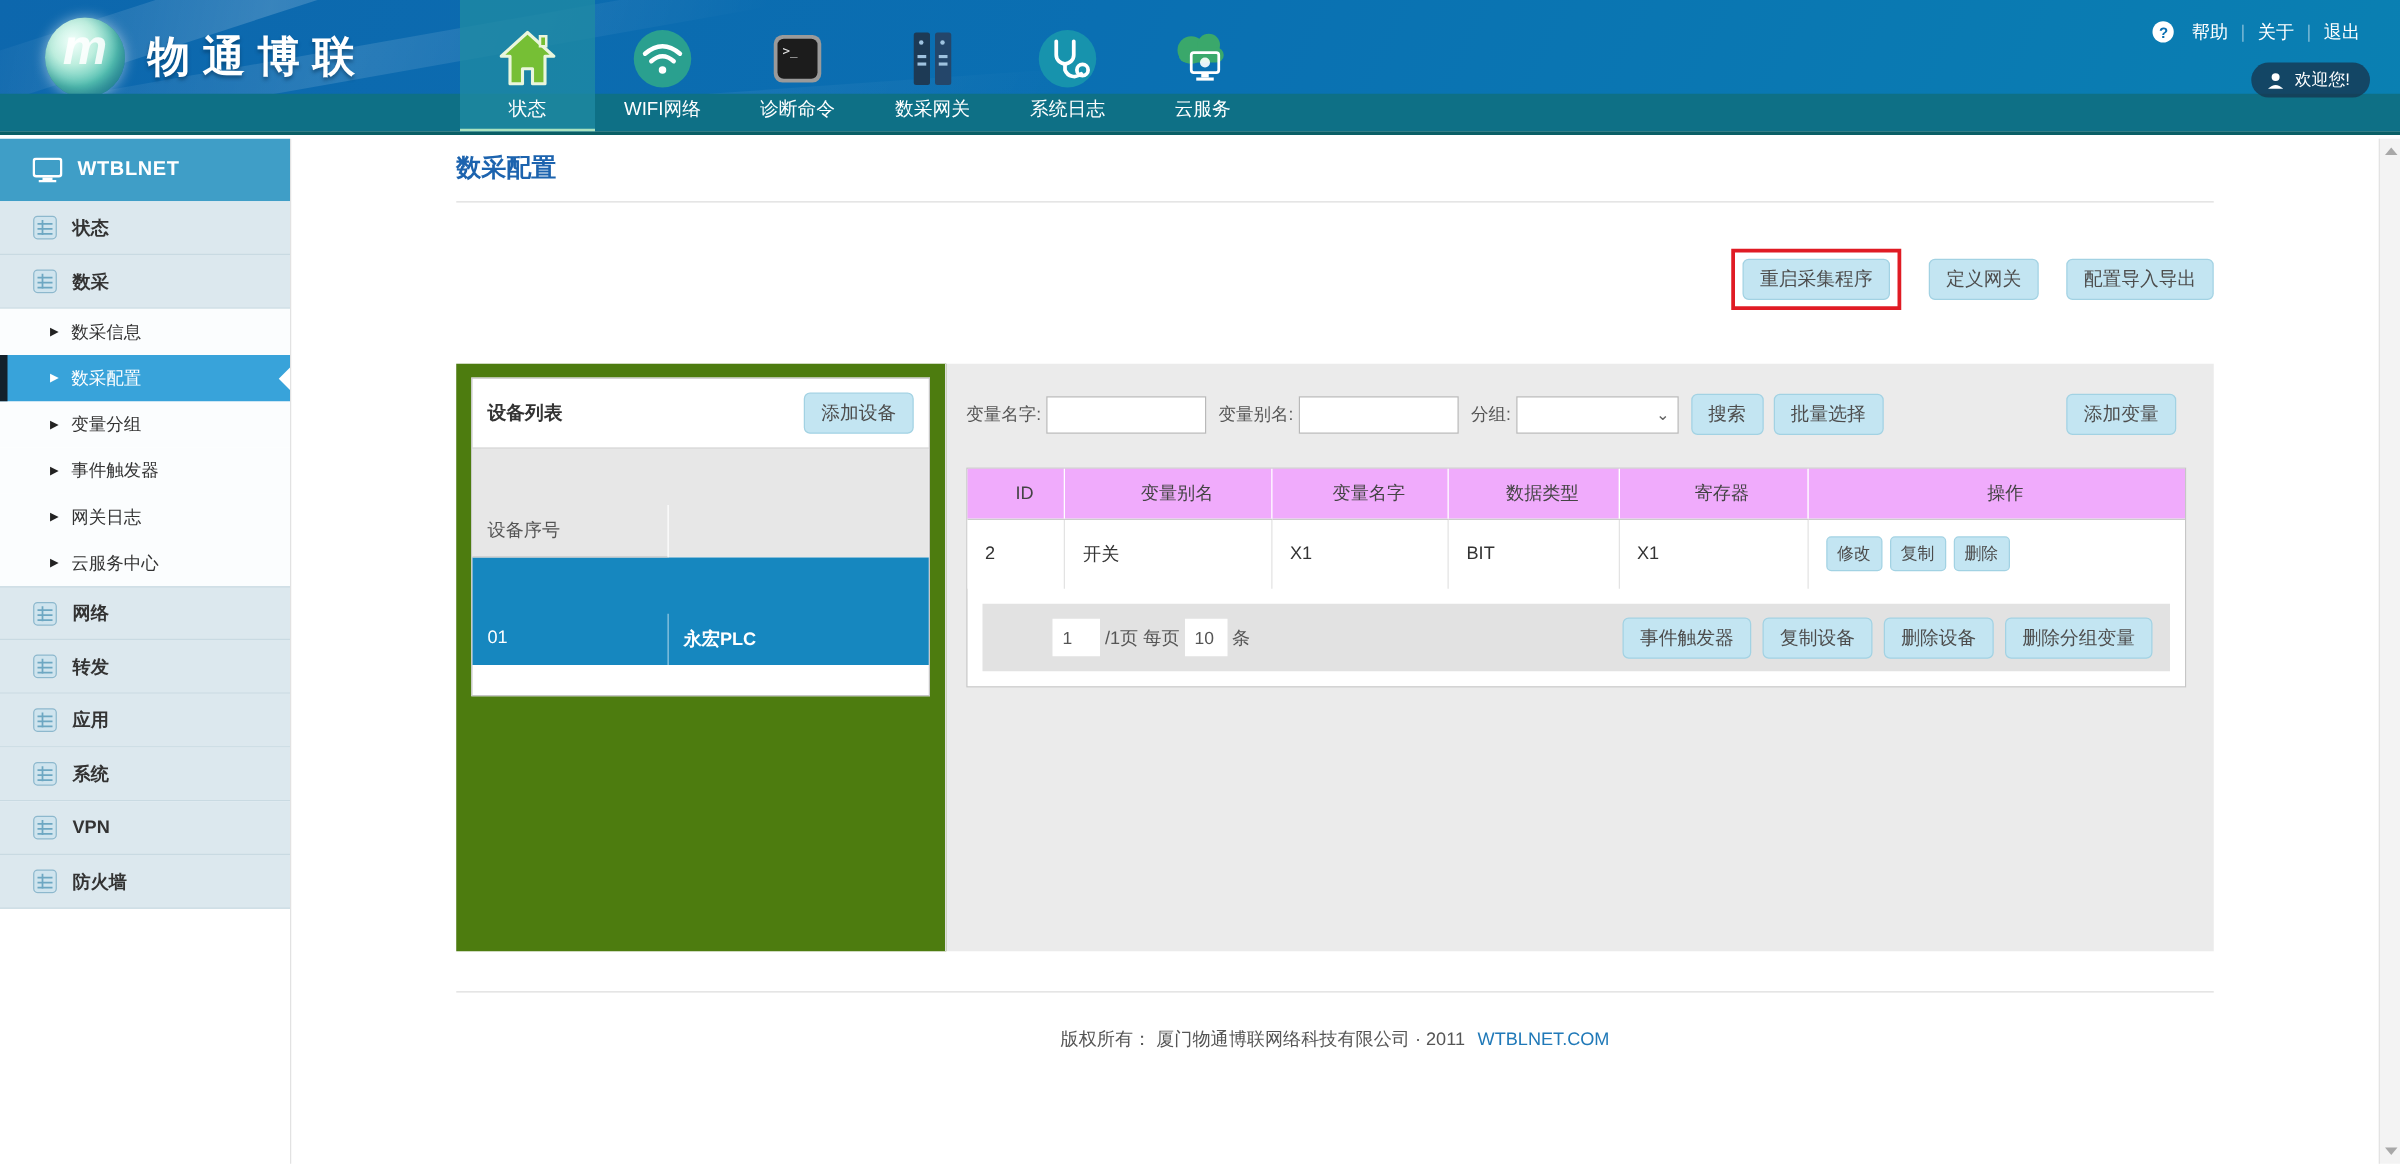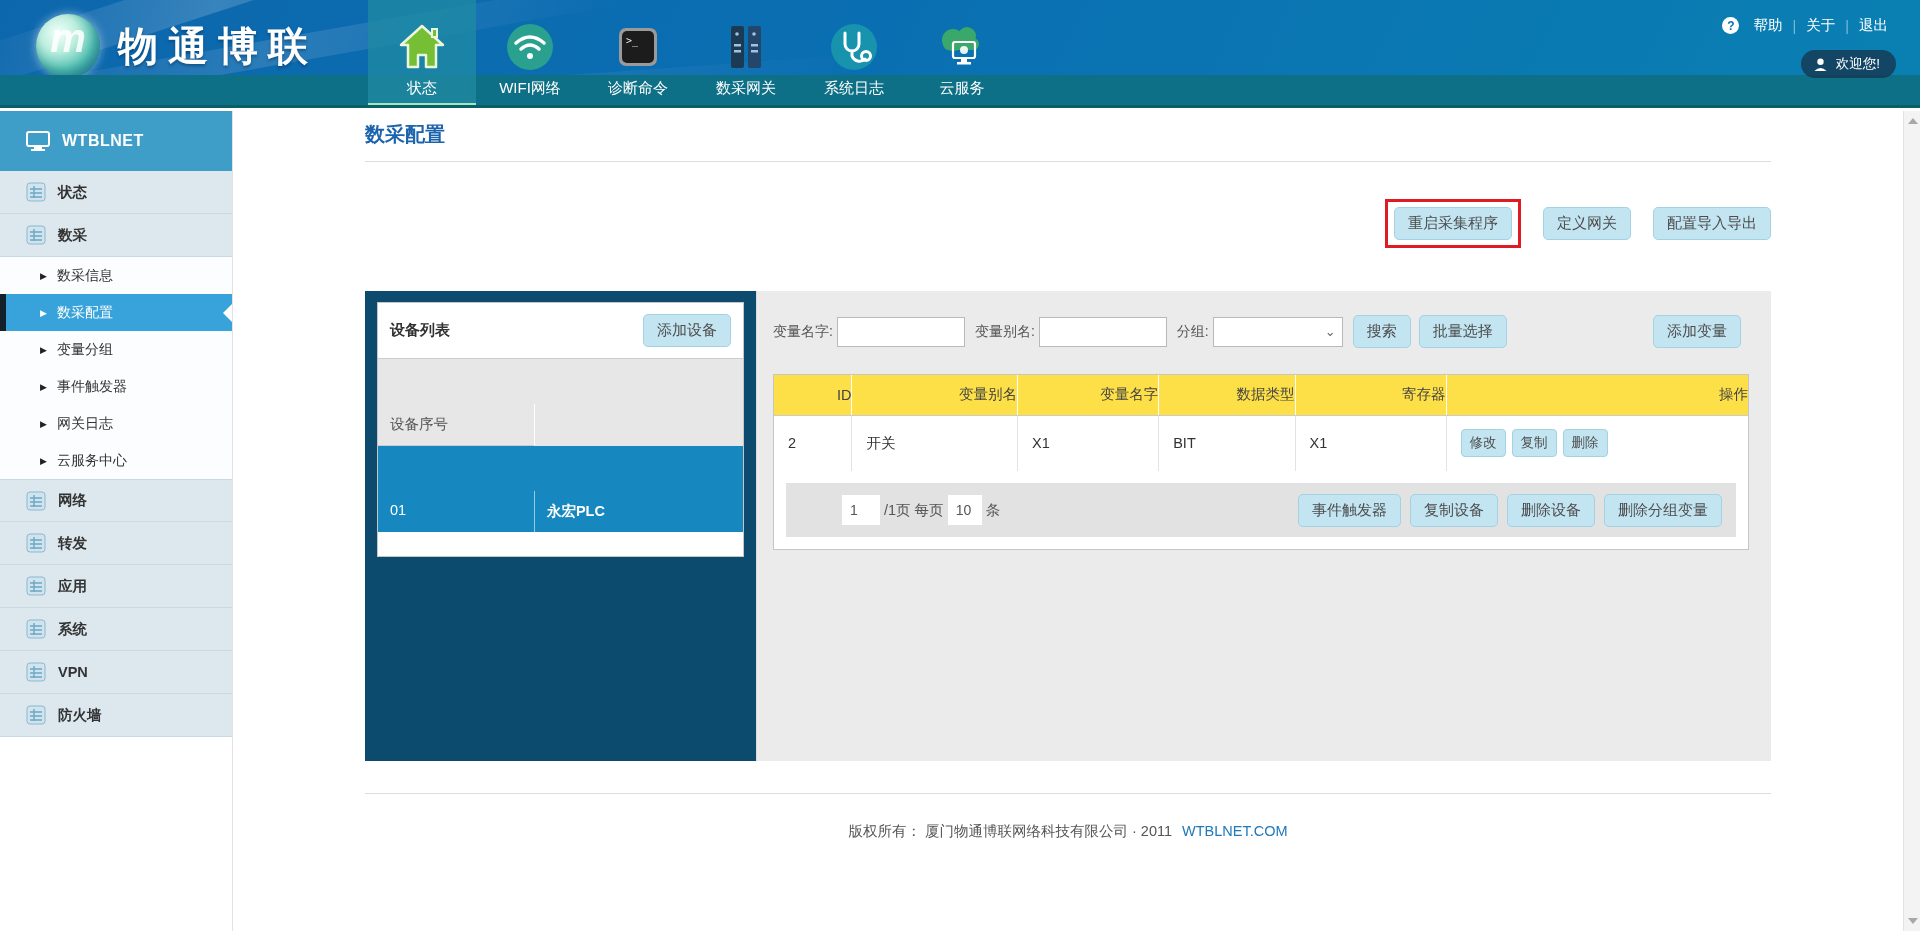--- a/index.html
+++ b/index.html
@@ -15,21 +15,21 @@
   .streak.s1 { left:-60px; top:-30px; width:560px; height:40px; }
   .streak.s2 { left:-80px; top:40px; width:700px; height:26px; transform:rotate(-10deg); opacity:.7; }
   .streak.s3 { left:-40px; top:86px; width:900px; height:18px; transform:rotate(-4deg); opacity:.5; }
 
   .logo { position:absolute; left:36px; top:14px; display:flex; align-items:center; gap:18px; }
   .logo-globe { width:64px; height:64px; border-radius:50%;
     background:radial-gradient(circle at 35% 30%, #f2fffb 0%, #bdeede 30%, #55c3b4 60%, #1e8fae 100%);
     box-shadow:0 0 10px rgba(255,255,255,.5), inset -4px -6px 10px rgba(0,60,90,.35); position:relative; }
   .logo-globe::after { content:"m"; position:absolute; left:0; top:2px; width:100%; text-align:center;
     font-size:40px; font-weight:bold; color:rgba(255,255,255,.85); font-style:italic; }
-  .logo-text { color:#fff; font-size:40px; font-weight:bold; letter-spacing:10px;
+  .logo-text { color:#fff; font-size:34px; font-weight:bold; letter-spacing:10px;
     text-shadow:0 2px 3px rgba(0,40,70,.45); }
 
   .navbar { position:absolute; left:368px; top:0; height:108px; display:flex; z-index:5; }
   .navtab { width:108px; height:108px; display:flex; flex-direction:column; align-items:center; cursor:pointer; position:relative; }
   .navtab .icon-box { height:74px; display:flex; align-items:flex-end; justify-content:center; padding-bottom:2px; }
   .navtab .tab-label { height:30px; line-height:28px; color:#fff; font-size:15px; }
   .navtab.active { background:rgba(31,139,163,.78); }
   .navtab.active::after { content:""; position:absolute; left:0; bottom:0; width:100%; height:5px; background:#a9e2c0; }
   .teal-strip { position:absolute; left:0; bottom:0; width:1920px; height:30px; background:#0e7086; z-index:1; }
 
@@ -39,21 +39,21 @@
   .top-links a { color:#fff; text-decoration:none; cursor:pointer; }
   .help-q { display:inline-flex; width:17px; height:17px; border-radius:50%; background:#fff; color:#0a6fb2;
     font-weight:bold; font-size:12px; align-items:center; justify-content:center; margin-right:4px; }
   .welcome-pill { position:absolute; right:24px; top:50px; height:28px; padding:0 16px 0 12px;
     background:rgba(22,54,80,.78); border-radius:15px; display:flex; align-items:center; gap:8px;
     color:#fff; font-size:13.5px; z-index:6; }
 
   
   .sidebar { position:absolute; left:0; top:111px; bottom:0; width:233px; background:#fff;
     border-right:1px solid #e2e2e2; z-index:10; }
-  .brand { height:60px; background:#3f9ec7; display:flex; align-items:center; gap:12px; padding-left:26px;
+  .brand { height:50px; background:#3f9ec7; display:flex; align-items:center; gap:12px; padding-left:26px;
     color:#fff; font-weight:bold; font-size:16px; letter-spacing:.5px; }
   .side-item { height:43px; background:#dce8ee; border-bottom:1px solid #c9dae2; display:flex; align-items:center;
     gap:12px; padding-left:26px; font-size:14.5px; font-weight:bold; color:#333; cursor:pointer; }
   .side-sub { height:37px; background:#fbfdfe; display:flex; align-items:center; gap:10px; padding-left:40px;
     font-size:14px; color:#333; cursor:pointer; }
   .side-sub .tri { font-size:9px; color:#222; }
   .side-sub.active { background:#38a3da; color:#fff; border-left:6px solid #13212b; padding-left:34px; position:relative; }
   .side-sub.active .tri { color:#fff; }
   .side-sub.active::after { content:""; position:absolute; right:0; top:50%; margin-top:-9px;
     border-top:9px solid transparent; border-bottom:9px solid transparent; border-right:9px solid #fff; }
@@ -65,21 +65,21 @@
   .rule { margin:13px 132px 0; border-top:1px solid #ddd; }
   .toolbar { margin:38px 132px 0; display:flex; justify-content:flex-end; align-items:center; gap:22px; height:46px; }
 
   .btn { display:inline-block; background:#c3e5f2; border:1px solid #a2d2e3; border-radius:5px;
     color:#4d4d4d; font-size:15px; padding:6px 13px; cursor:pointer; white-space:nowrap;
     font-family:"Liberation Sans","DejaVu Sans",sans-serif; }
   .btn.small { font-size:13.5px; padding:4px 8px; border-radius:4px; }
   .annot-red { border:3px solid #e01b24; padding:5px 6px; display:inline-block; }
 
   .workspace { margin:45px 132px 0; height:470px; display:flex; background:#ebebeb; }
-  .ws-left { width:392px; background:#0c4a6e; border-right:1px solid #ddd; }
+  .ws-left { width:392px; background:#4d7c0f; border-right:1px solid #ddd; }
   .ws-right { flex:1; padding:24px 22px 0 16px; }
 
   .device-panel { margin:11px 12px; background:#fff; border:1px solid #c6c6c6; }
   .device-head { display:flex; justify-content:space-between; align-items:center; padding:11px 12px; border-bottom:1px solid #ccc; }
   .device-head .p-title { font-size:15px; font-weight:bold; color:#333; }
   .d-row { display:flex; }
   .d-row.head { background:#e7e7e7; color:#555; font-size:14.5px; }
   .d-row.head .d-cell { border-bottom:1px solid #ccc; }
   .d-cell { padding:11px 12px; width:57%;margin-top:45px; }
   .d-cell.first { width:43%; border-right:1px solid #fff; }
@@ -93,21 +93,21 @@
   .f-input { width:128px; height:30px; border:1px solid #b9b9b9; background:#fff; margin-right:10px; padding:0 6px;
     font-size:14px; color:#333; }
   .f-select { width:130px; height:30px; border:1px solid #b9b9b9; background:#fff; margin-right:10px;
     position:relative; cursor:pointer; }
   .f-select .chev { position:absolute; right:6px; top:6px; color:#666; font-size:13px; }
   .filter-row .btn { margin-right:8px; }
   .spacer { flex:1; }
 
   .var-container { margin-top:26px; background:#fff; border:1px solid #c6c6c6; }
   table.var-table { width:100%; border-collapse:collapse; font-size:14.5px; }
-  table.var-table th { background:#fde047; color:#444; text-align:right; font-weight:normal;
+  table.var-table th { background:#f0abfc; color:#444; text-align:center; font-weight:normal;
     height:40px; padding-left:14px; border-bottom:1px solid #ccc; border-right:1px solid #fff; }
   table.var-table th:last-child { border-right:none; }
   table.var-table td { height:56px; padding-left:14px; color:#333; border-right:1px solid #e3e3e3; background:#fff; }
   table.var-table td:last-child { border-right:none; }
   .cell-actions { display:flex; gap:6px; }
 
   .pagination { margin:12px; height:54px; background:#e2e2e2; display:flex; align-items:center; padding:0 14px; }
   .pg-left { display:flex; align-items:center; margin-left:42px; font-size:14.5px; color:#555; gap:4px; }
   .pg-input { width:38px; height:30px; border:none; background:#fff; text-align:left; padding-left:8px;
     font-size:14px; color:#555; }

